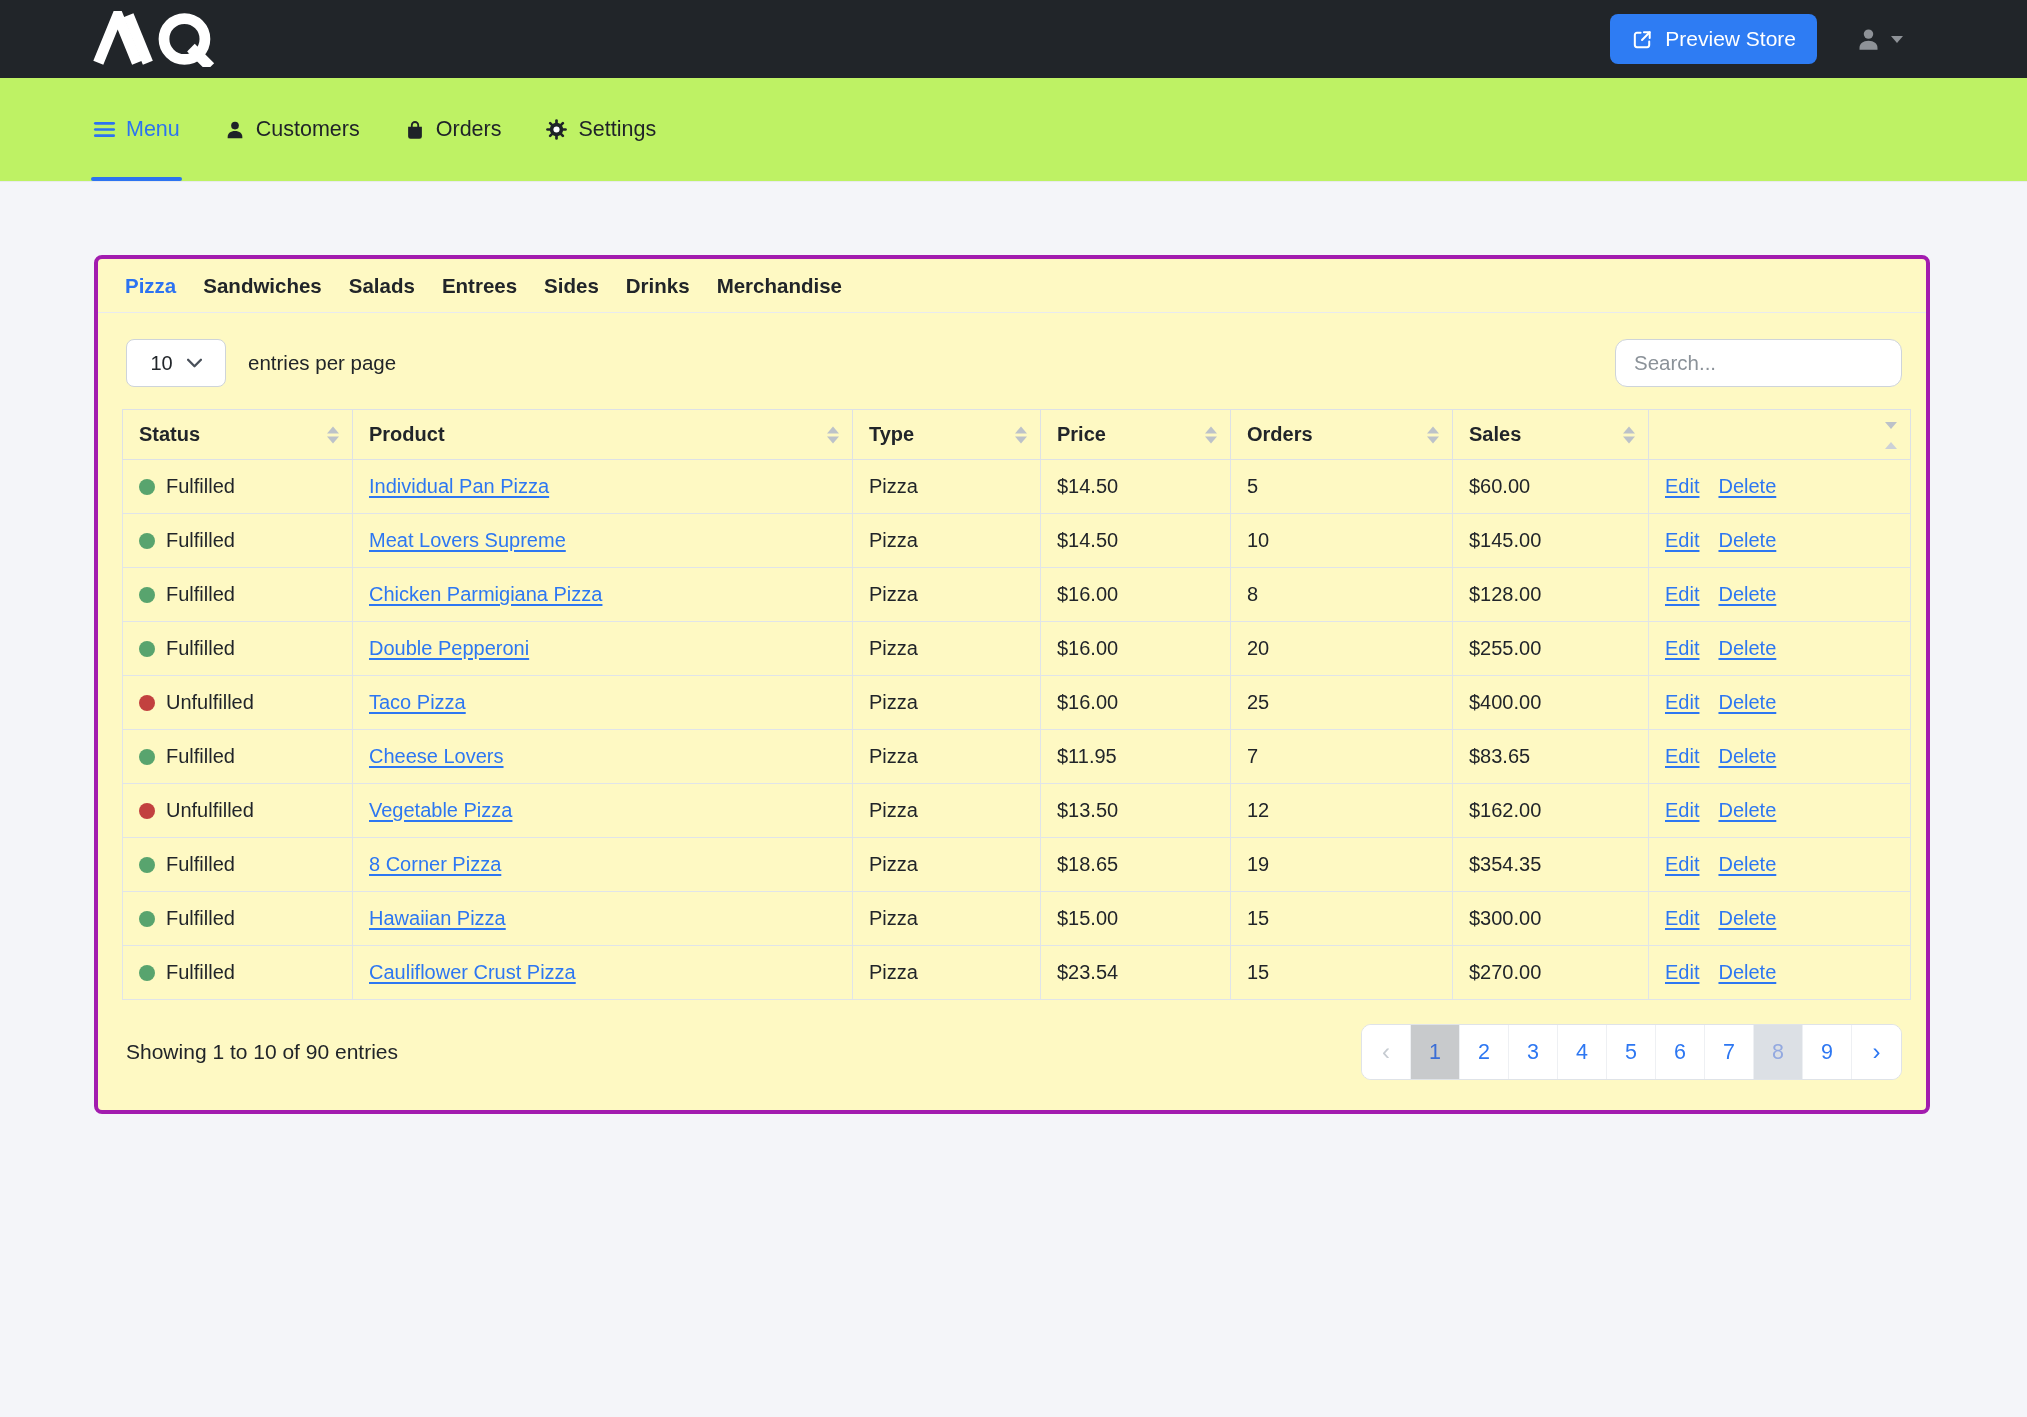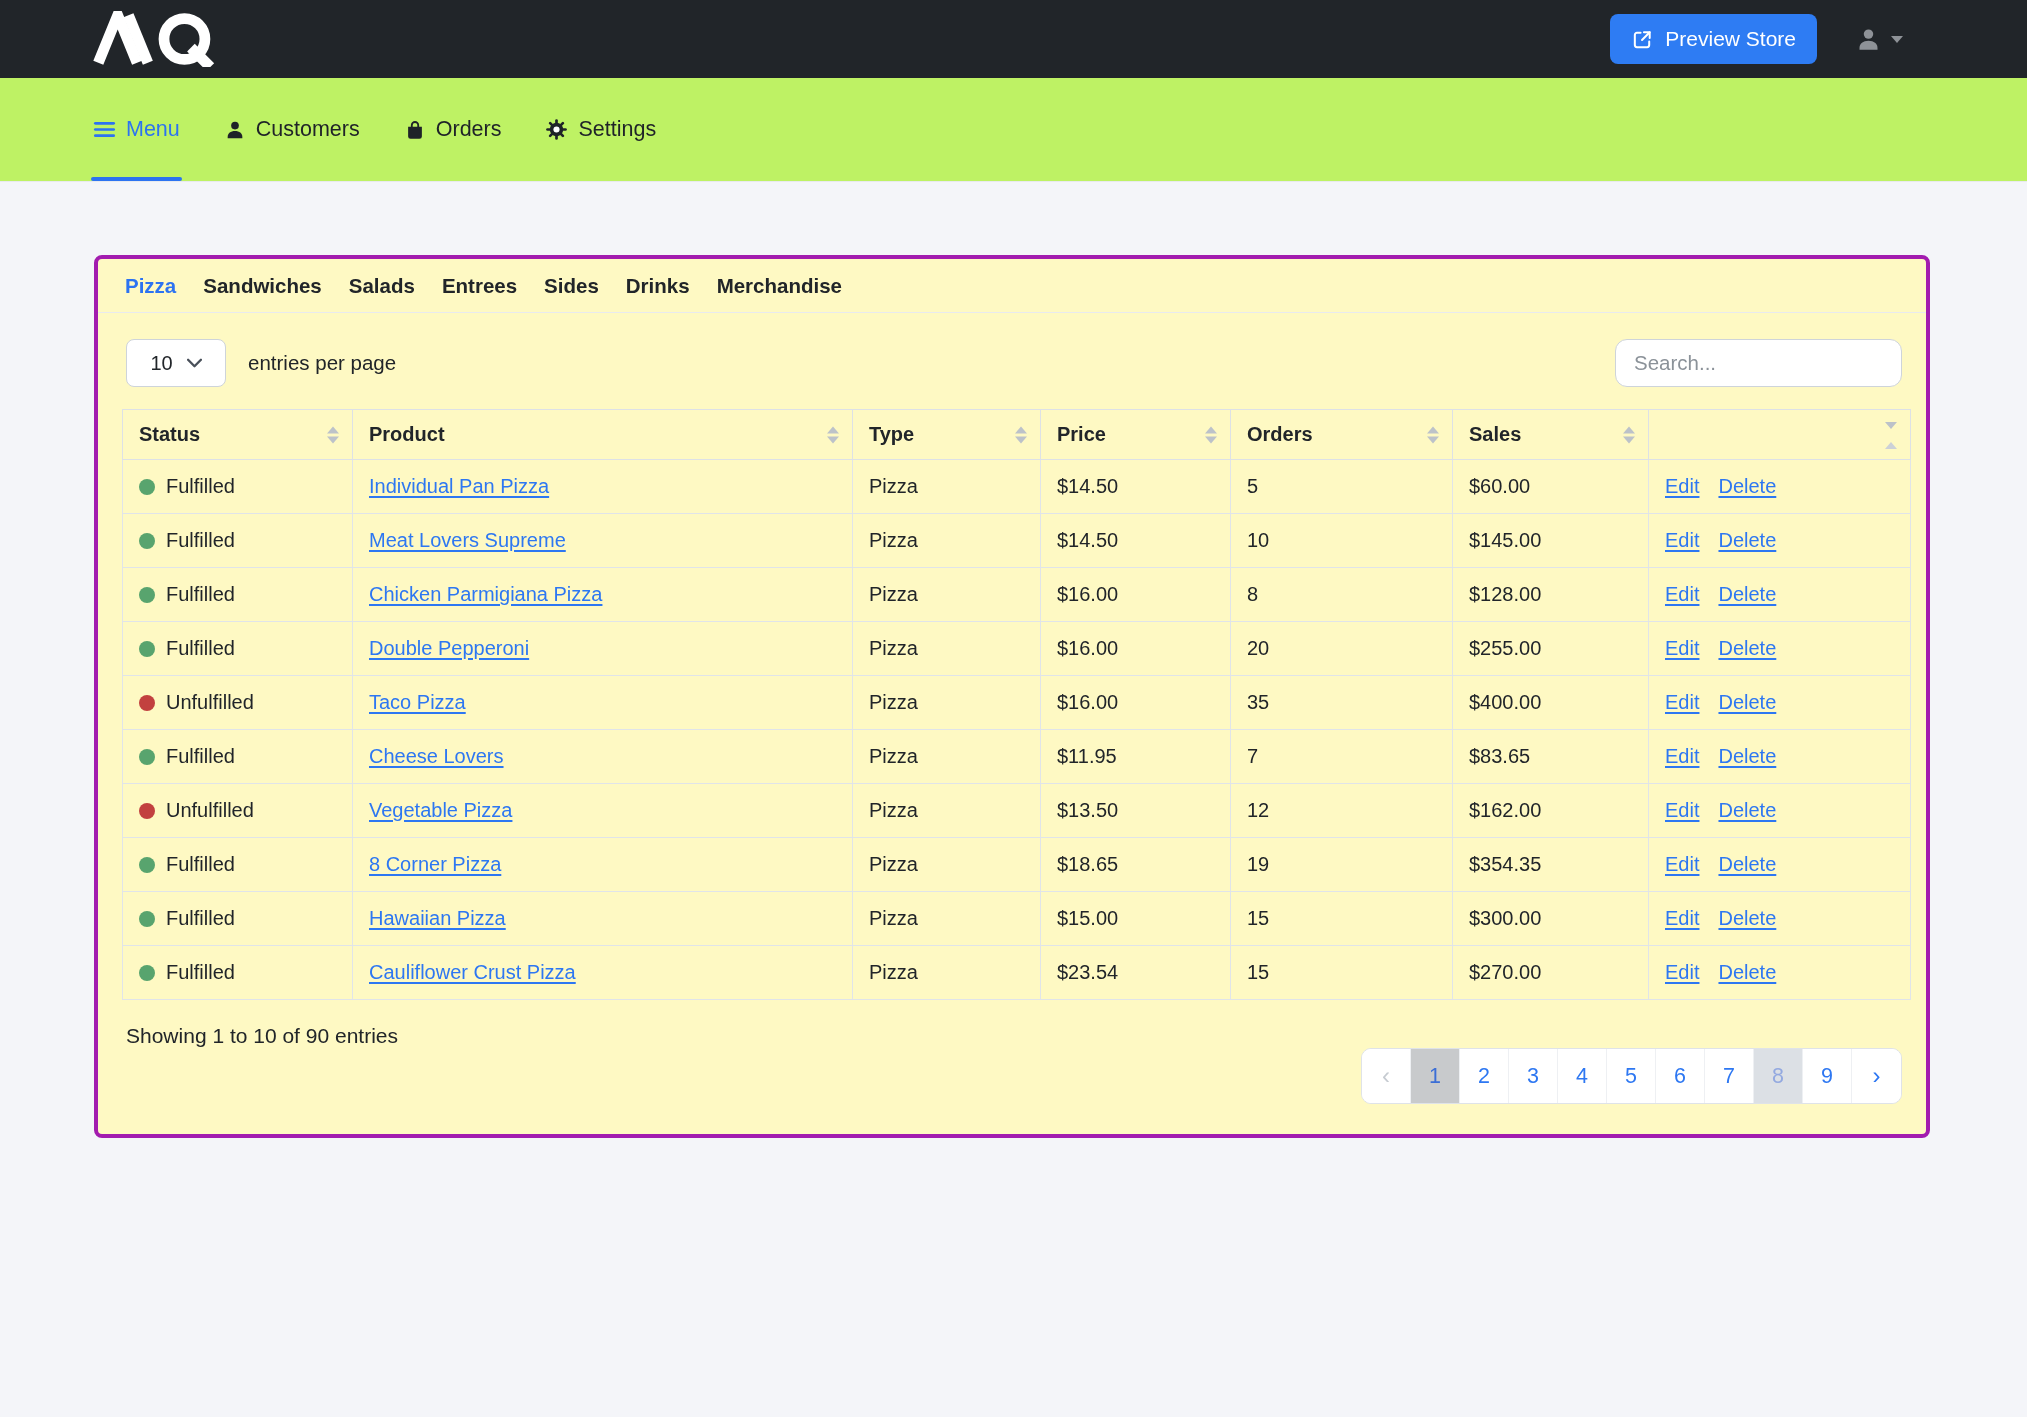--- a/index.html
+++ b/index.html
@@ -85,21 +85,21 @@
   .sort2 .down{ position:absolute; right:13px; top:12px; }
   .sort2 .up{ position:absolute; right:13px; bottom:10px; border-bottom-color:#ccd1d7; }
   .dot{ display:inline-block; width:16px; height:16px; border-radius:50%;
         margin-right:11px; vertical-align:-2px; }
   .dot.green{ background:#58a46e; }
   .dot.red{ background:#c2413f; }
   .link{ color:#2d77f2; text-decoration:underline; text-underline-offset:3px; cursor:pointer; }
   .c-actions a{ margin-right:19px; }
 
   
-  .card-footer{ display:flex; align-items:flex-start; padding:24px 24px 30px 28px;flex-direction:column; }
+  .card-footer{ display:flex; align-items:center; padding:24px 24px 30px 28px; }
   .showing{ font-size:21px; }
   .pagination{
     margin-left:auto; display:flex; border:1px solid #dfe3e8;
     border-radius:10px; overflow:hidden; background:#fff;
   }
   .page{
     width:49px; height:54px; display:flex; align-items:center; justify-content:center;
     font-size:21.5px; color:#2d77f2; background:#fff; cursor:pointer;
     border-right:1px solid #eef0f3;
   }
@@ -287,21 +287,21 @@
           <td>$16.00</td>
           <td>20</td>
           <td>$255.00</td>
           <td class="c-actions"><a class="link">Edit</a><a class="link">Delete</a></td>
         </tr>
         <tr>
           <td><span class="dot red"></span><span>Unfulfilled</span></td>
           <td><a class="link">Taco Pizza</a></td>
           <td>Pizza</td>
           <td>$16.00</td>
-          <td>35</td>
+          <td>25</td>
           <td>$400.00</td>
           <td class="c-actions"><a class="link">Edit</a><a class="link">Delete</a></td>
         </tr>
         <tr>
           <td><span class="dot green"></span><span>Fulfilled</span></td>
           <td><a class="link">Cheese Lovers</a></td>
           <td>Pizza</td>
           <td>$11.95</td>
           <td>7</td>
           <td>$83.65</td>

